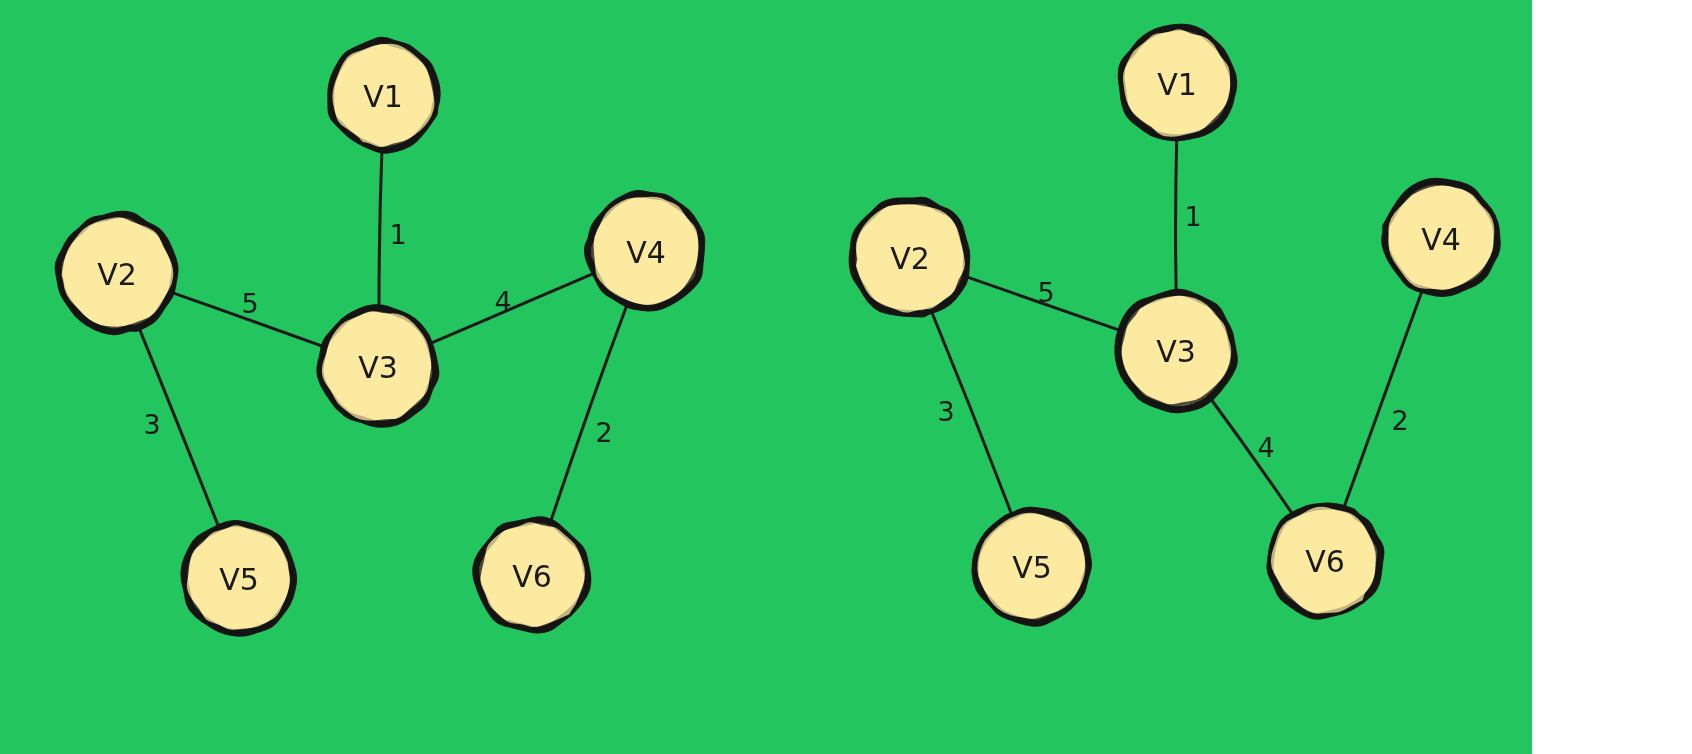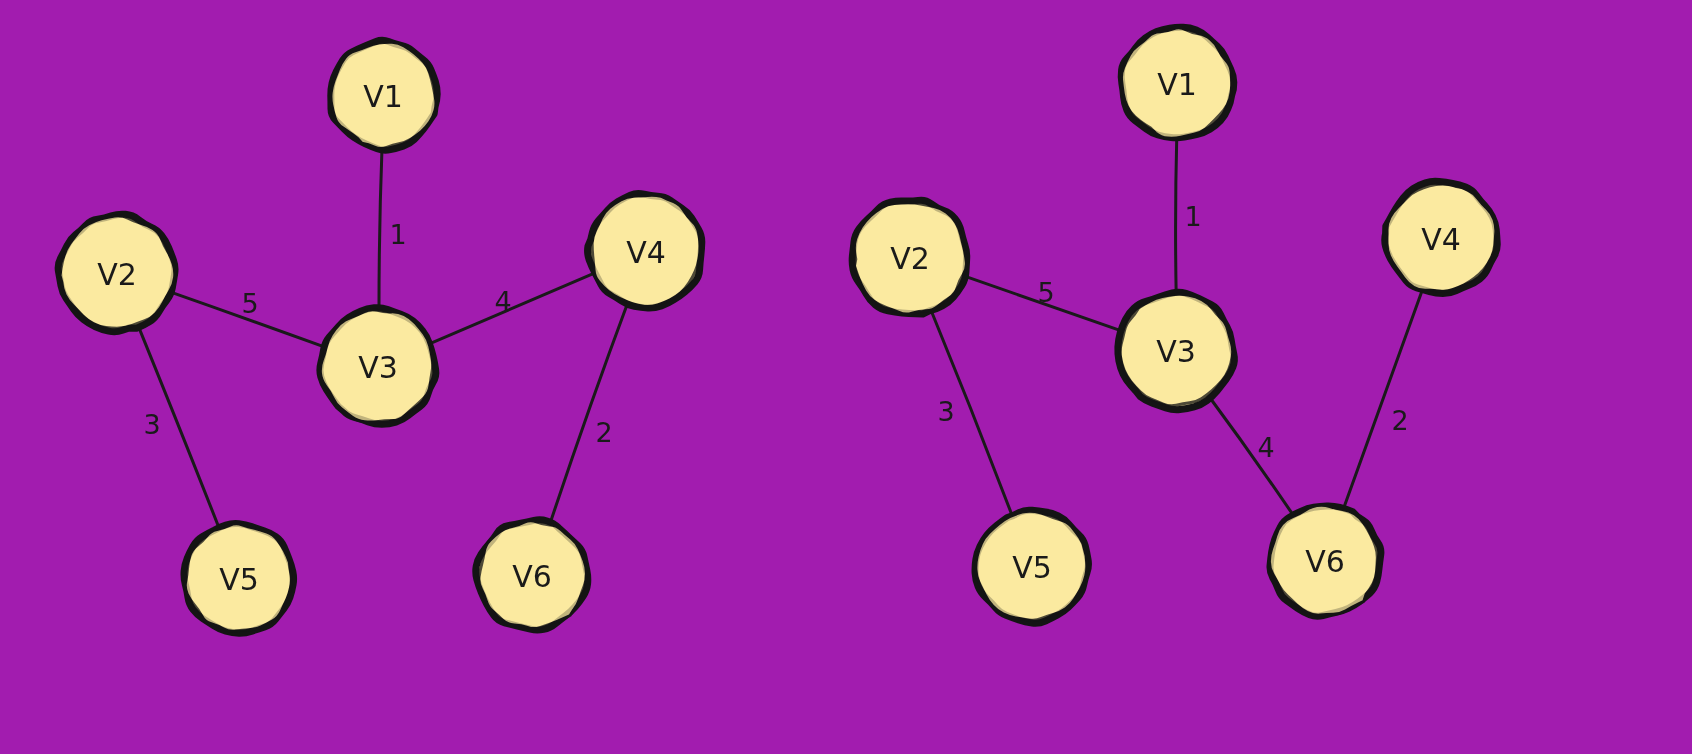--- a/index.html
+++ b/index.html
@@ -8,23 +8,23 @@
     background: #ffffff;
   }
   body {
     width: 1692px;
     height: 754px;
     overflow: hidden;
     font-family: "DejaVu Sans", sans-serif;
   }
   #canvas-wrap {
     position: relative;
-    width: 1692px;
+    width: 1532px;
     height: 754px;
-    background: #a21caf;
+    background: #22c55e;
   }
   svg.graph-svg {
     position: absolute;
     top: 0;
     left: 0;
     width: 1692px;
     height: 754px;
     display: block;
   }
   .edge-line {

